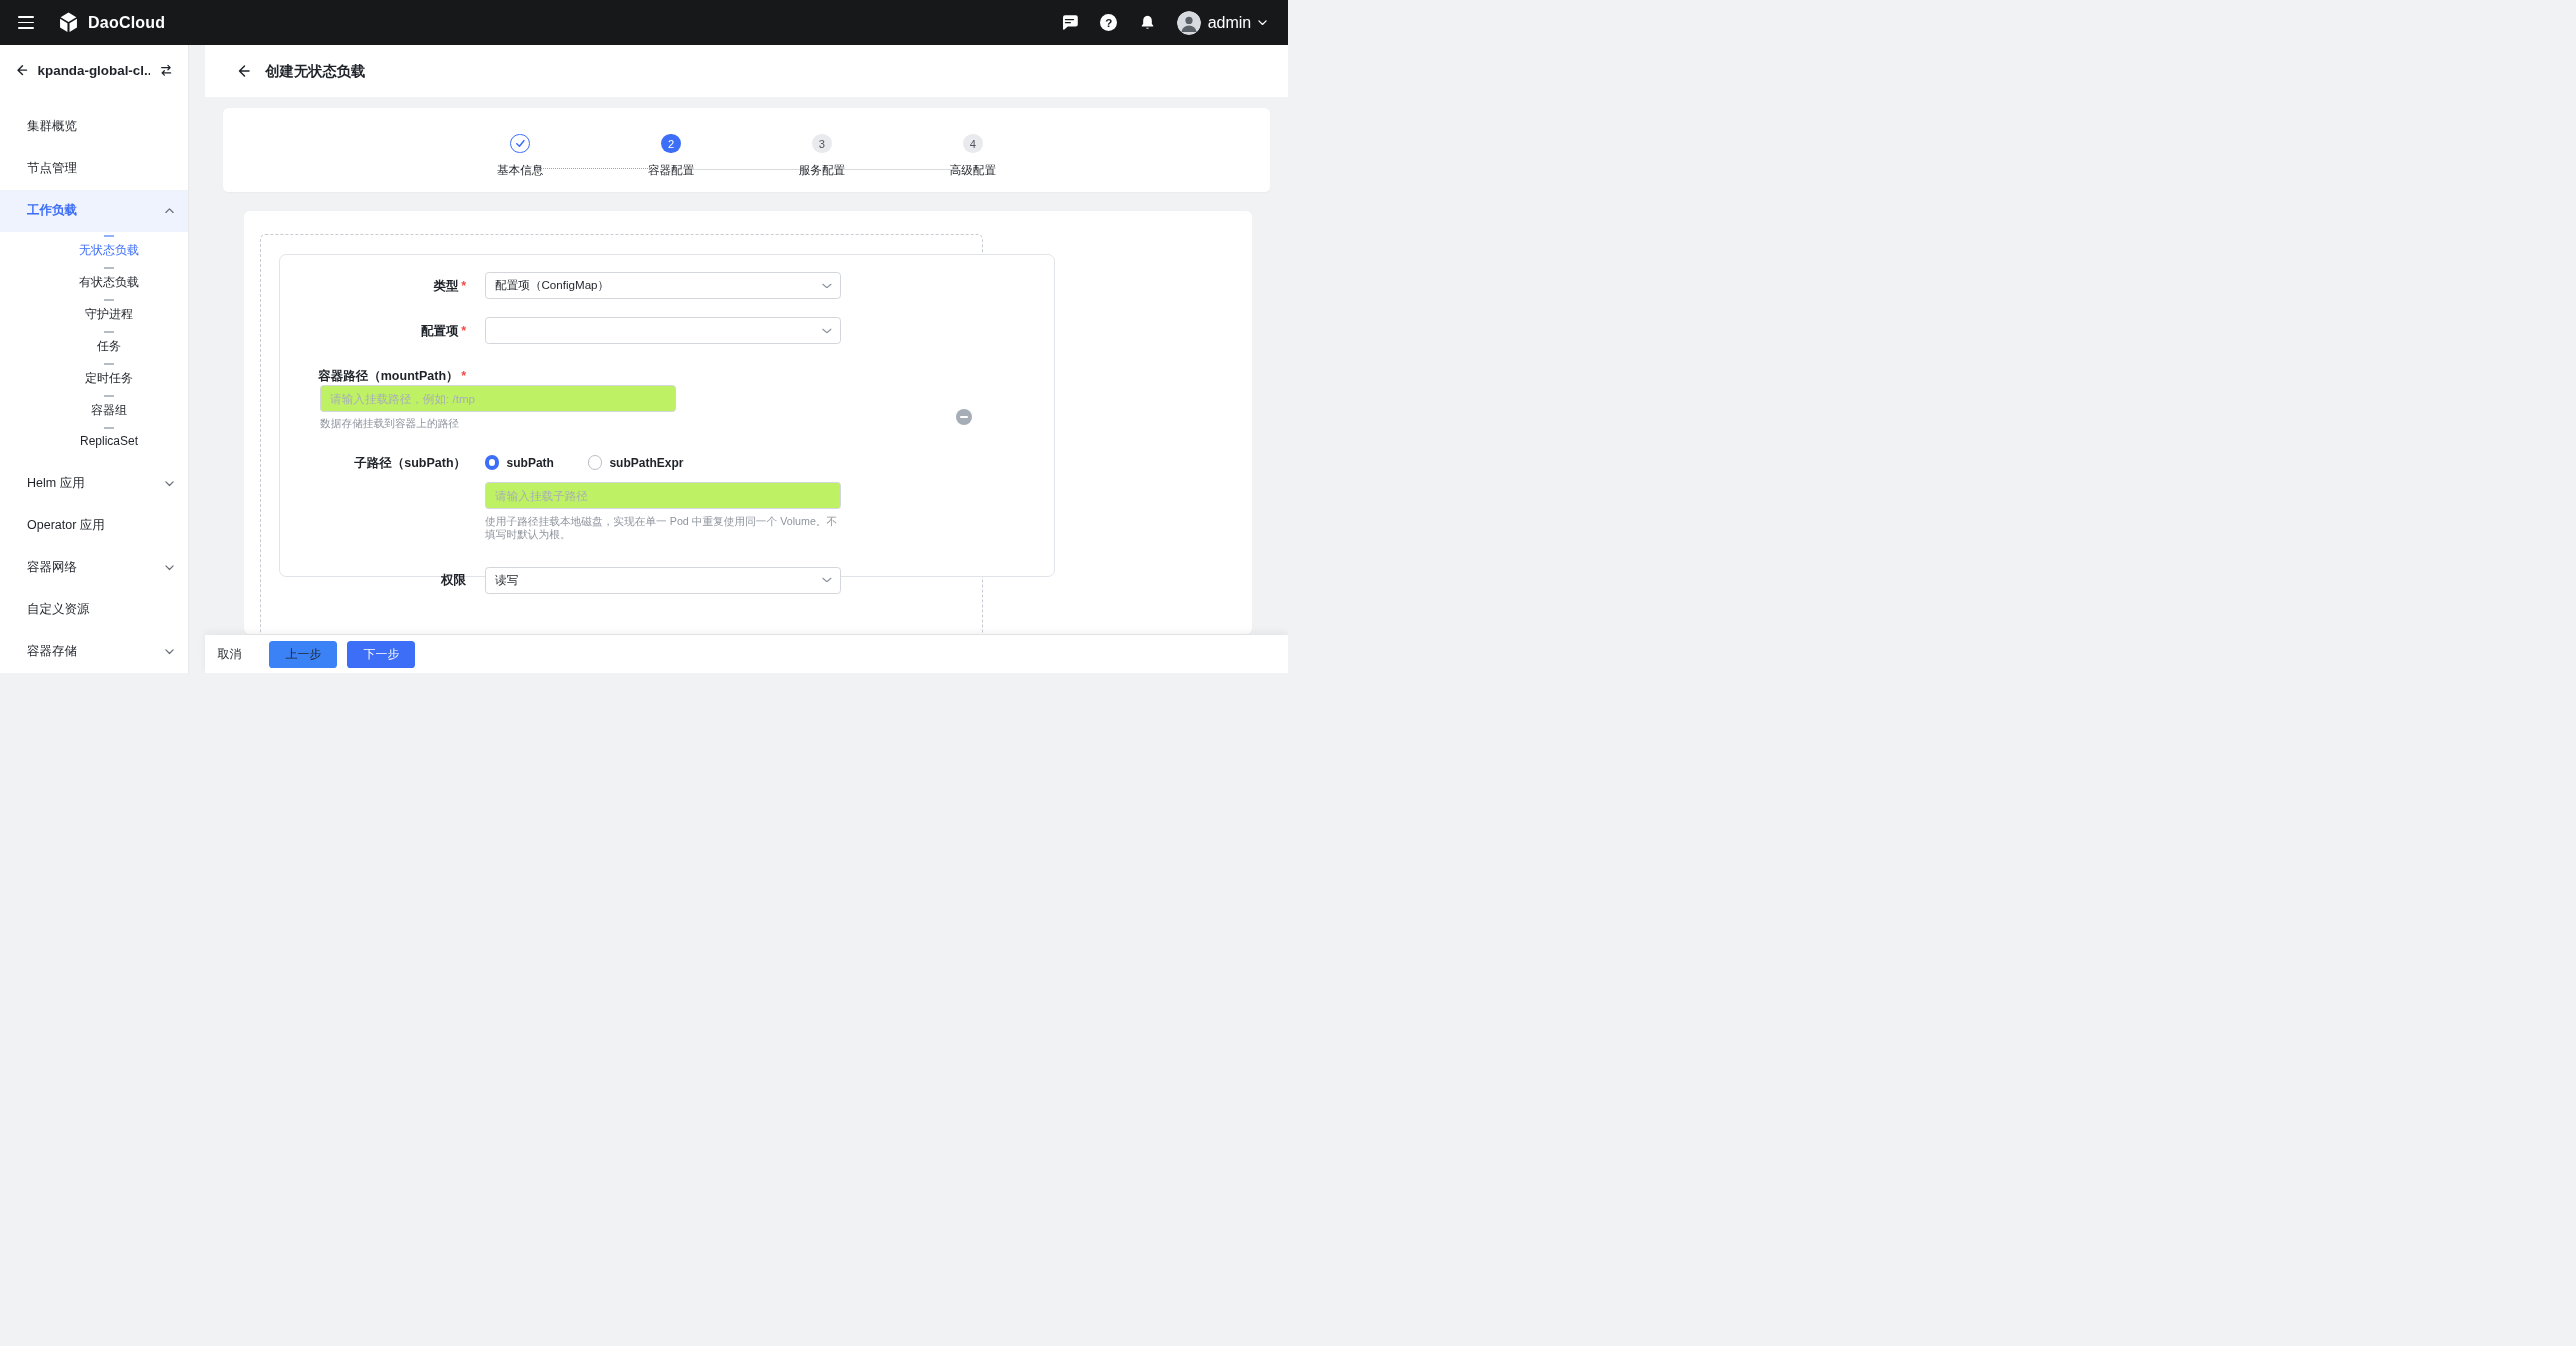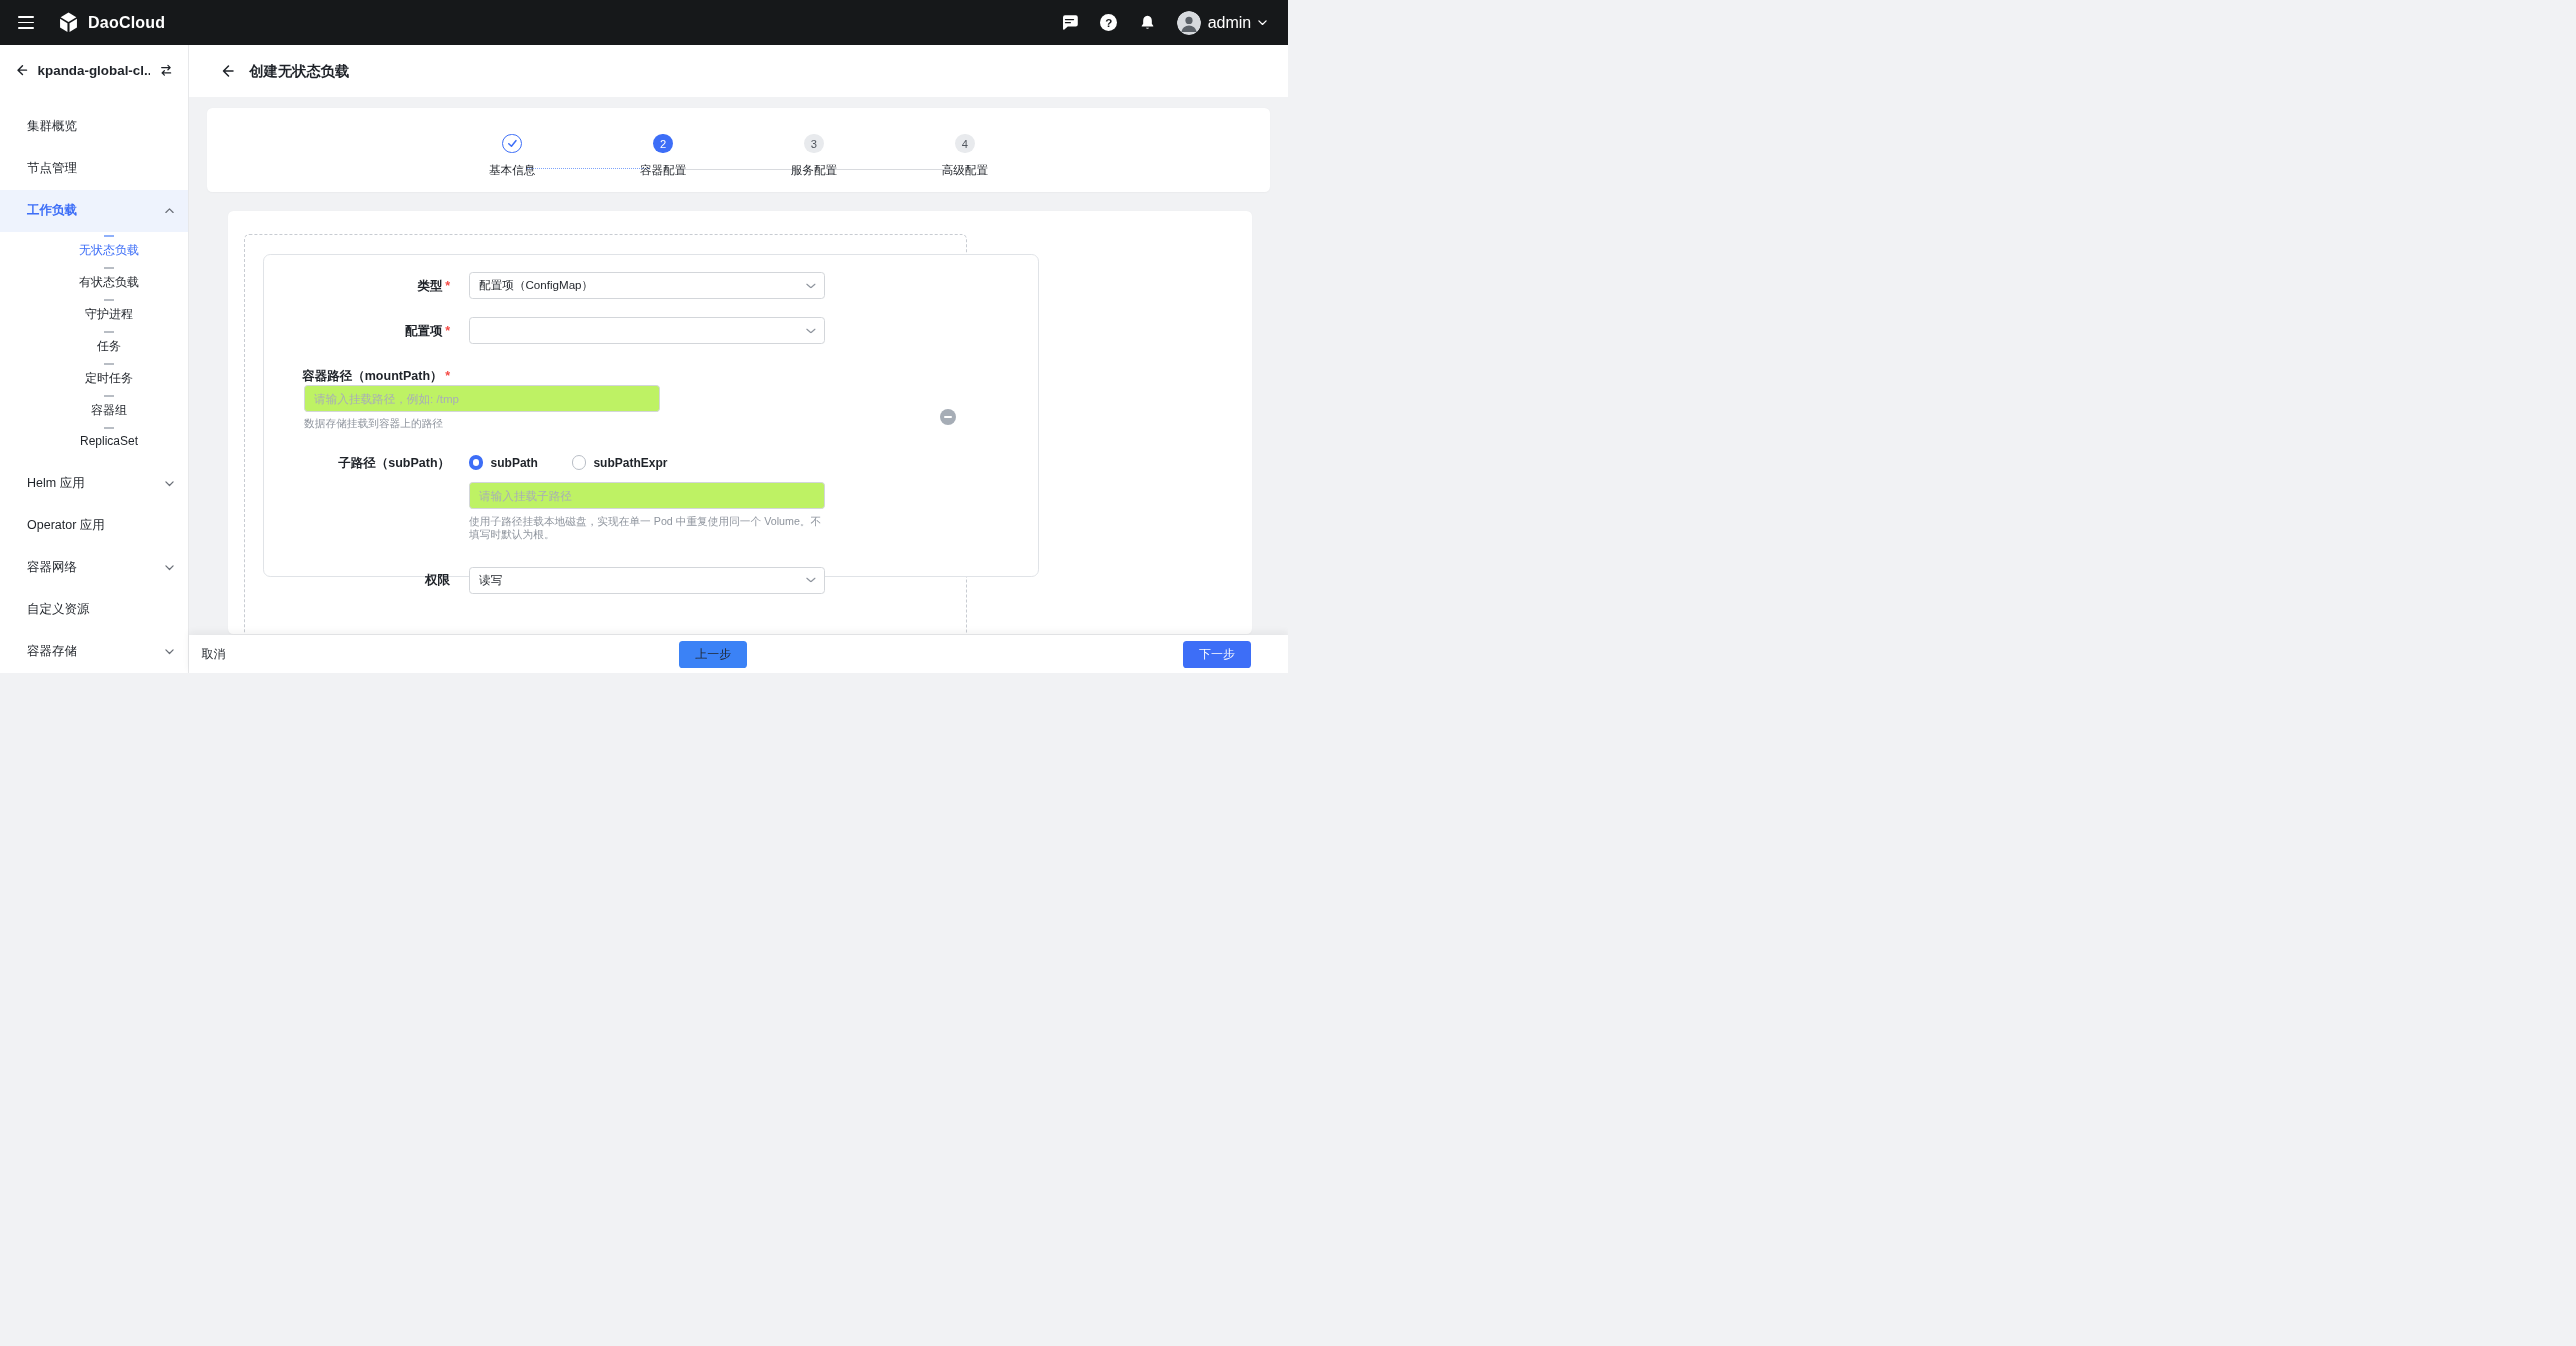--- a/index.html
+++ b/index.html
@@ -33,21 +33,21 @@
   .mi .mi-caret { position: absolute; right: 14.3px; display: flex; }
   .mi.active-parent { background: #eef3fd; color: #3d6ef7; font-weight: 600; }
   .submenu { padding-top: 3.6px; }
   .smi { height: 32px; display: flex; align-items: center; padding-left: 30px; font-size: 12px; color: #1f2329; cursor: pointer; gap: 5px; flex-direction: column; }
   .dash { width: 10.7px; height: 1.8px; background: #b8bdc4; flex-shrink: 0; }
   .smi.selected { color: #3d6ef7; }
   .smi.selected .dash { background: #8fb0fa; }
   .mt4 { margin-top: 3.6px; }
 
   
-  .main { flex: 1; display: flex; flex-direction: column; min-width: 0; }
+  .main { flex: 1; display: flex; flex-direction: column; min-width: 0; margin-left: 16px; }
   .page-header { height: 52px; background: #fff; display: flex; align-items: center; padding-left: 30px; gap: 14.3px; }
   .page-title { font-size: 14.3px; font-weight: 700; color: #1f2329; }
   .back { display: flex; cursor: pointer; }
 
   .content { flex: 1; overflow: hidden; padding: 10.7px 18px 0; }
   .card { background: #fff; border-radius: 5.4px; box-shadow: 0 0.9px 1.8px rgba(0,0,0,.03); }
 
   
   .stepper-card { height: 84px; display: flex; justify-content: center; }
   .steps-row { display: flex; align-items: flex-start; padding-top: 26px; }
@@ -84,21 +84,21 @@
   .row-mp { margin-bottom: 23px; flex-direction: column; }
   .row-sp { margin-bottom: 25px; }
   .row-sp .flabel { padding-top: 0.9px; }
   .radio-line { display: flex; align-items: center; gap: 34px; height: 18px; }
   .radio-opt { display: flex; align-items: center; gap: 7.2px; font-size: 12px; color: #1f2329; font-weight: 600; cursor: pointer; }
   .radio { width: 14.3px; height: 14.3px; border-radius: 50%; background: #fff; border: 0.9px solid #b9bec6; flex-shrink: 0; }
   .radio.sel { border: 4.5px solid #3d6ef7; }
   .sp-input { margin-top: 10.7px; }
 
   
-  .footer { height: 38px; background: #fff; box-shadow: 0 -2.7px 7.2px rgba(31,35,41,.06); display: flex; align-items: center; justify-content: space-between; padding-right: 37px; gap: 26px; position: relative; z-index: 2; }
+  .footer { height: 38px; background: #fff; box-shadow: 0 -2.7px 7.2px rgba(31,35,41,.06); display: flex; align-items: center; justify-content: flex-start; padding-right: 37px; gap: 10px; position: relative; z-index: 2; }
   .btn { height: 27px; border: none; border-radius: 3.6px; font-size: 12px; cursor: pointer; padding: 0 16px; }
   .btn.text { background: transparent; color: #1f2329; padding: 0 12.5px; margin-right: 5.4px; }
   .btn.gray { background: #3b82f6; color: #1f2329; }
   .btn.primary { background: #3d6ef7; color: #fff; }
 </style>
 </head>
 <body>
 
 <header class="topbar">
   <div class="tb-left">

